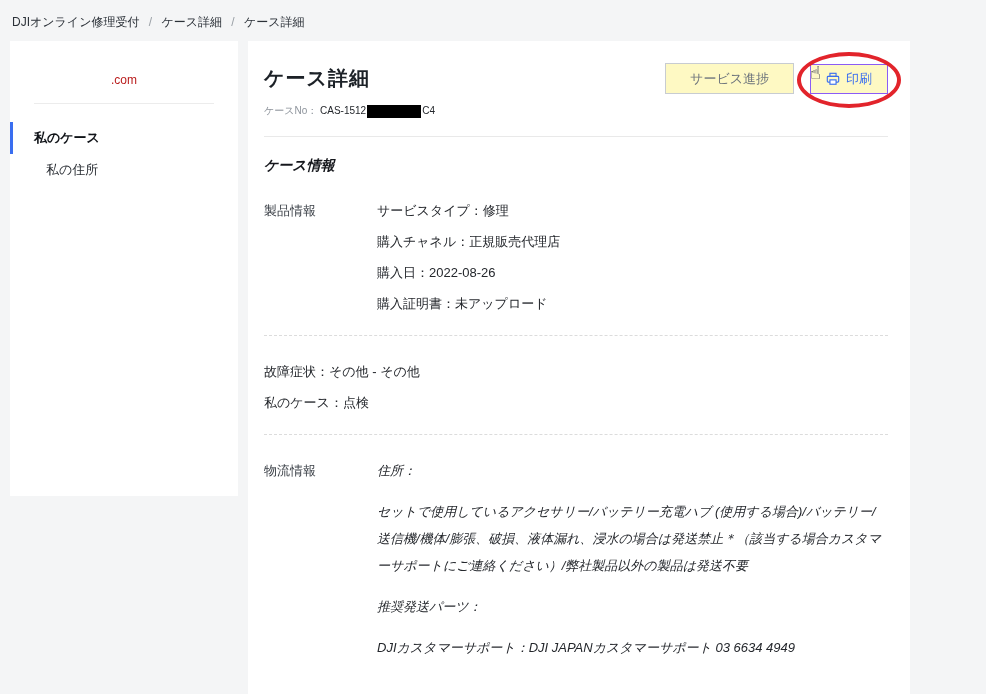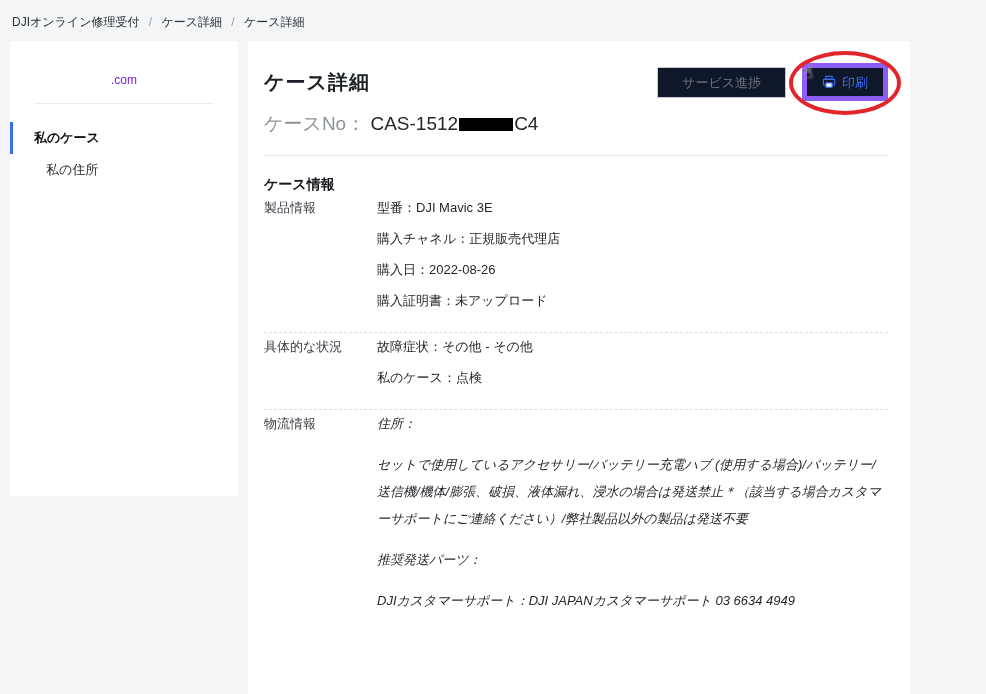--- a/index.html
+++ b/index.html
@@ -13,55 +13,55 @@
   
   .breadcrumb { padding: 14px 0 10px 12px; font-size: 12px; color: #2b3138; }
   .crumb { cursor: pointer; }
   .crumb-sep { color: #9aa0a6; margin: 0 6px; }
 
   
   .layout { display: flex; align-items: flex-start; margin-left: 10px; gap: 10px; }
 
   
   .sidebar { width: 228px; height: 455px; background: #ffffff; }
-  .logo { text-align: center; padding-top: 32px; color: #6d28d9; font-size: 12px; }
+  .logo { text-align: center; padding-top: 32px; color: #b91c1c; font-size: 12px; }
   .side-divider { border: none; border-top: 1px solid #ececec; margin: 16px 24px 0; }
   .side-menu { margin-top: 18px; }
   .side-item { padding: 7px 0 7px 36px; font-size: 13px; color: #2a2e34; cursor: pointer; }
   .side-item.active { border-left: 3px solid #3a6ef0; padding-left: 21px; font-weight: bold; color: #101318; }
 
   
   .main { position: relative; width: 662px; min-height: 656px; background: #ffffff; padding: 0 22px 0 16px; }
   .main-header { display: flex; justify-content: space-between; align-items: center; padding-top: 22px; }
   .page-title { margin: 0; font-size: 20px; font-weight: bold; color: #1c2127; letter-spacing: 1px; }
   .header-buttons { display: flex; align-items: center; gap: 16px; }
-  .btn { font-size: 13px; background: #0f172a; cursor: pointer; line-height: 1; }
+  .btn { font-size: 13px; background: #fef9c3; cursor: pointer; line-height: 1; }
   .btn-secondary { border: 1px solid #c8ccd1; color: #6d747c; padding: 8px 24px; }
   .btn-print-wrap { position: relative; }
-  .btn-print { border: 5px solid #8b5cf6; color: #3a6ef0; display: flex; align-items: center; gap: 6px; padding: 7px 15px; }
+  .btn-print { border: 1px solid #8b5cf6; color: #3a6ef0; display: flex; align-items: center; gap: 6px; padding: 7px 15px; }
   .printer-icon { display: inline-flex; }
   .annotation-ellipse {
     position: absolute; left: -13px; top: -12px; right: -13px; bottom: -14px;
     border: 4px solid #e2242b; border-radius: 50%; pointer-events: none; z-index: 3;
   }
   .cursor-hand {
     position: absolute; left: 0px; top: -2px; font-size: 18px; color: #111;
     pointer-events: none; z-index: 4; text-shadow: 0 0 2px #fff, 0 0 2px #fff;
     font-family: "DejaVu Sans", sans-serif;
   }
 
-  .case-no { margin-top: 10px; font-size: 19px; }
+  .case-no { margin-top: 10px; font-size: 10px; }
   .case-no-label { color: #8d939b; }
   .case-no-value { color: #24272c; }
   .redaction { display: inline-block; width: 54px; height: 13px; background: #000; vertical-align: middle; margin: 0 1px; }
 
   .divider { border: none; border-top: 1px solid #e9e9e9; margin: 18px 0 0; }
-  .section-title { margin-top: 20px; font-size: 14px; font-weight: bold; color: #15171c; }
+  .section-title { margin-top: 20px; font-size: 14px; font-weight: bold; color: #15171c; font-style: italic; }
 
-  .info-row { display: flex; }
+  .info-row { display: flex; margin-top: 22px; }
   .row-label { width: 113px; flex-shrink: 0; font-size: 13px; color: #3c4148; line-height: 27px; }
   .row-values { flex: 1; font-size: 13px; color: #24272c; }
   .value-line { line-height: 27px; min-height: 27px; margin-bottom: 4px; }
   .row-logistics .value-line { margin-bottom: 14px; font-style: italic; }
   .dashed-divider { border: none; border-top: 1px dashed #dcdcdc; margin: 14px 0 0; }
 </style>
 </head>
 <body>
 
 <div class="breadcrumb">
@@ -111,31 +111,30 @@
       <span class="case-no-value">CAS-1512</span><span class="redaction"></span><span class="case-no-value">C4</span>
     </div>
 
     <hr class="divider">
 
     <div class="section-title">ケース情報</div>
 
     <div class="info-row">
       <div class="row-label">製品情報</div>
       <div class="row-values">
-        <div class="value-line">型番：DJI Mavic 3E</div>
+        <div class="value-line">サービスタイプ：修理</div>
         <div class="value-line">購入チャネル：正規販売代理店</div>
         <div class="value-line">購入日：2022-08-26</div>
         <div class="value-line">購入証明書：未アップロード</div>
       </div>
     </div>
 
     <hr class="dashed-divider">
 
     <div class="info-row">
-      <div class="row-label">具体的な状況</div>
       <div class="row-values">
         <div class="value-line">故障症状：その他 - その他</div>
         <div class="value-line">私のケース：点検</div>
       </div>
     </div>
 
     <hr class="dashed-divider">
 
     <div class="info-row row-logistics">
       <div class="row-label">物流情報</div>

